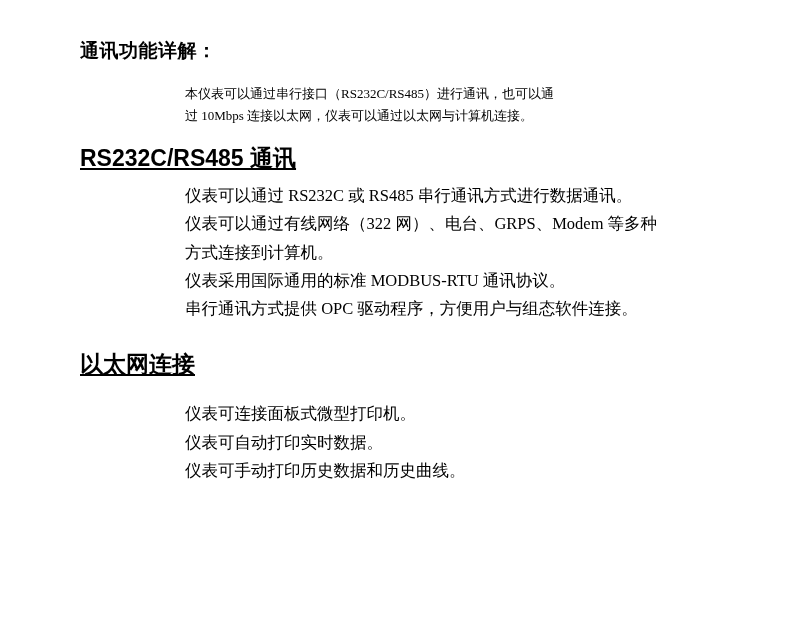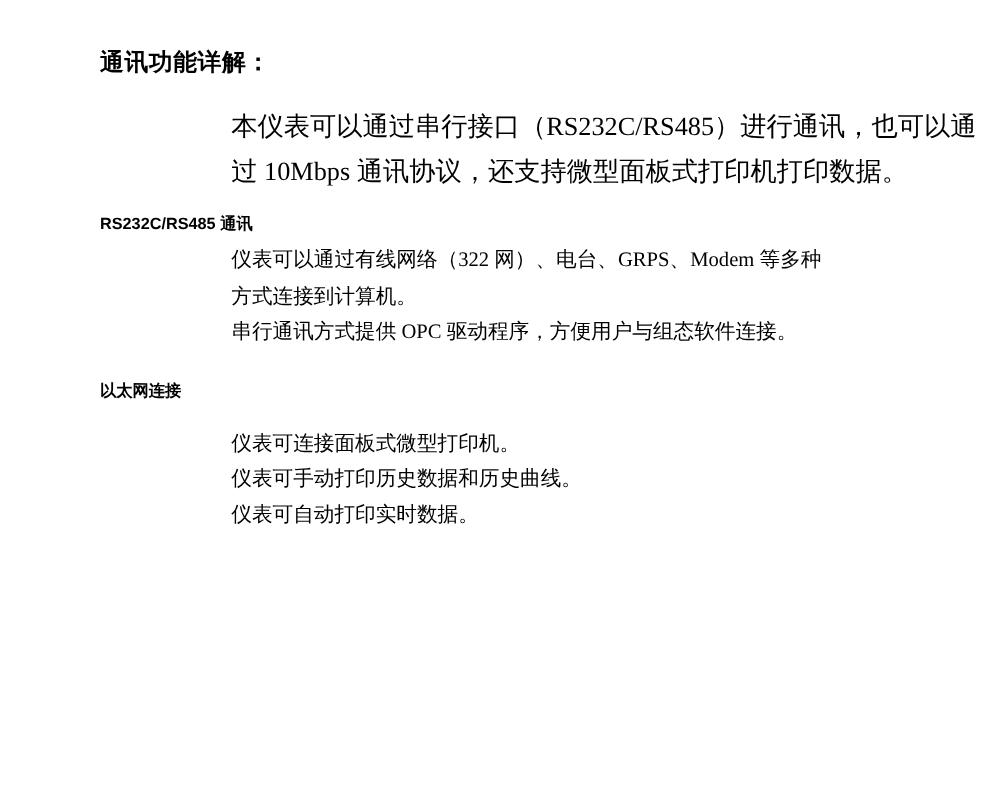--- a/index.html
+++ b/index.html
@@ -28,81 +28,84 @@
     font-weight: bold;
     letter-spacing: 0.5px;
     margin: 0 0 18px 0;
     line-height: 1.4;
   }
   .section {
     margin-bottom: 4px;
   }
   .section-heading {
     font-family: "Liberation Sans", "DejaVu Sans", sans-serif;
-    font-size: 13px;
+    font-size: 23px;
     font-weight: bold;
     margin: 14px 0 6px 0;
     line-height: 1.5;
+    text-decoration: underline;
   }
   .section-heading.serif-heading {
     font-family: "Liberation Serif", "DejaVu Serif", serif;
   }
   .para-block {
     margin-left: 105px;
   }
   .para {
     font-size: 16.5px;
     line-height: 1.72;
     margin: 0;
     white-space: nowrap;
   }
   .intro-block {
     margin-left: 105px;
     margin-top: 4px;
     margin-bottom: 10px;
   }
   .intro-line {
-    font-size: 21px;
+    font-size: 13px;
     line-height: 1.72;
     margin: 0;
     white-space: nowrap;
   }
   .spacer-sm { height: 6px; }
   .spacer-md { height: 12px; }
 </style>
 </head>
 <body>
 
 <div class="page">
 
   <h1 class="doc-title">通讯功能详解：</h1>
 
   <div class="intro-block">
     <p class="intro-line">本仪表可以通过串行接口（RS232C/RS485）进行通讯，也可以通</p>
-    <p class="intro-line">过 10Mbps 通讯协议，还支持微型面板式打印机打印数据。</p>
+    <p class="intro-line">过 10Mbps 连接以太网，仪表可以通过以太网与计算机连接。</p>
   </div>
 
   <div class="section">
     <h2 class="section-heading">RS232C/RS485 通讯</h2>
     <div class="para-block">
+      <p class="para">仪表可以通过 RS232C 或 RS485 串行通讯方式进行数据通讯。</p>
       <p class="para">仪表可以通过有线网络（322 网）、电台、GRPS、Modem 等多种</p>
       <p class="para">方式连接到计算机。</p>
+      <p class="para">仪表采用国际通用的标准 MODBUS-RTU 通讯协议。</p>
       <p class="para">串行通讯方式提供 OPC 驱动程序，方便用户与组态软件连接。</p>
     </div>
   </div>
 
   <div class="spacer-sm"></div>
 
   <div class="section">
     <h2 class="section-heading serif-heading">以太网连接</h2>
   </div>
 
   <div class="spacer-md"></div>
 
   <div class="section">
     <div class="para-block">
       <p class="para">仪表可连接面板式微型打印机。</p>
+      <p class="para">仪表可自动打印实时数据。</p>
       <p class="para">仪表可手动打印历史数据和历史曲线。</p>
-      <p class="para">仪表可自动打印实时数据。</p>
     </div>
   </div>
 
 </div>
 
 </body></html>

